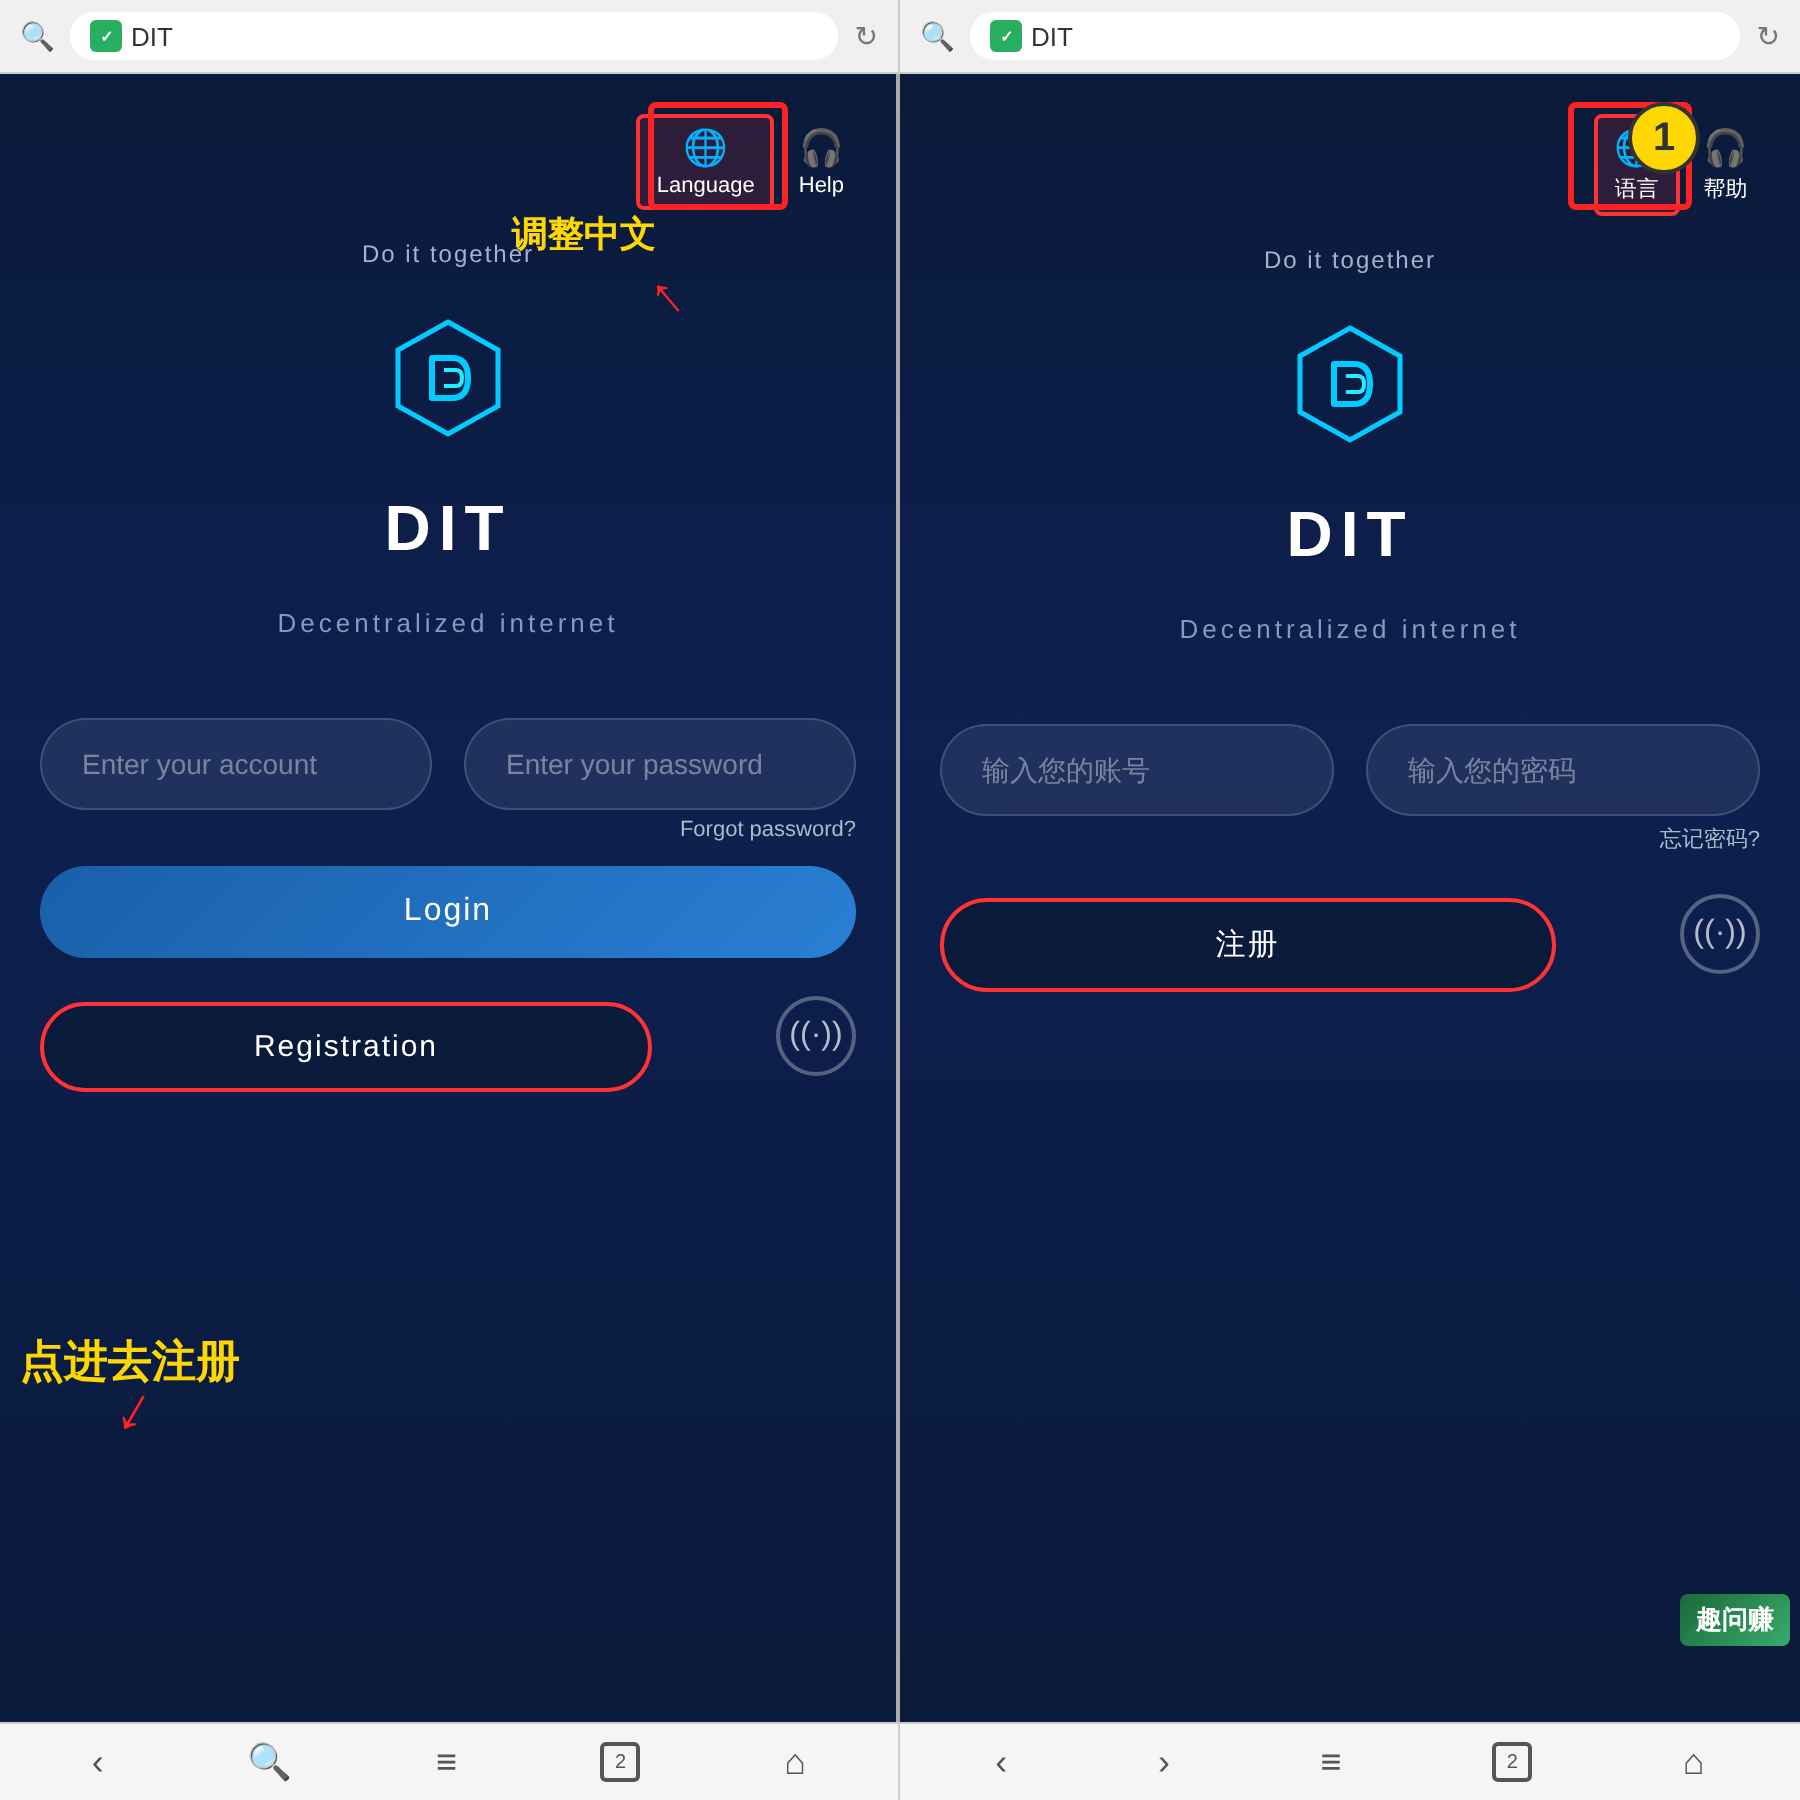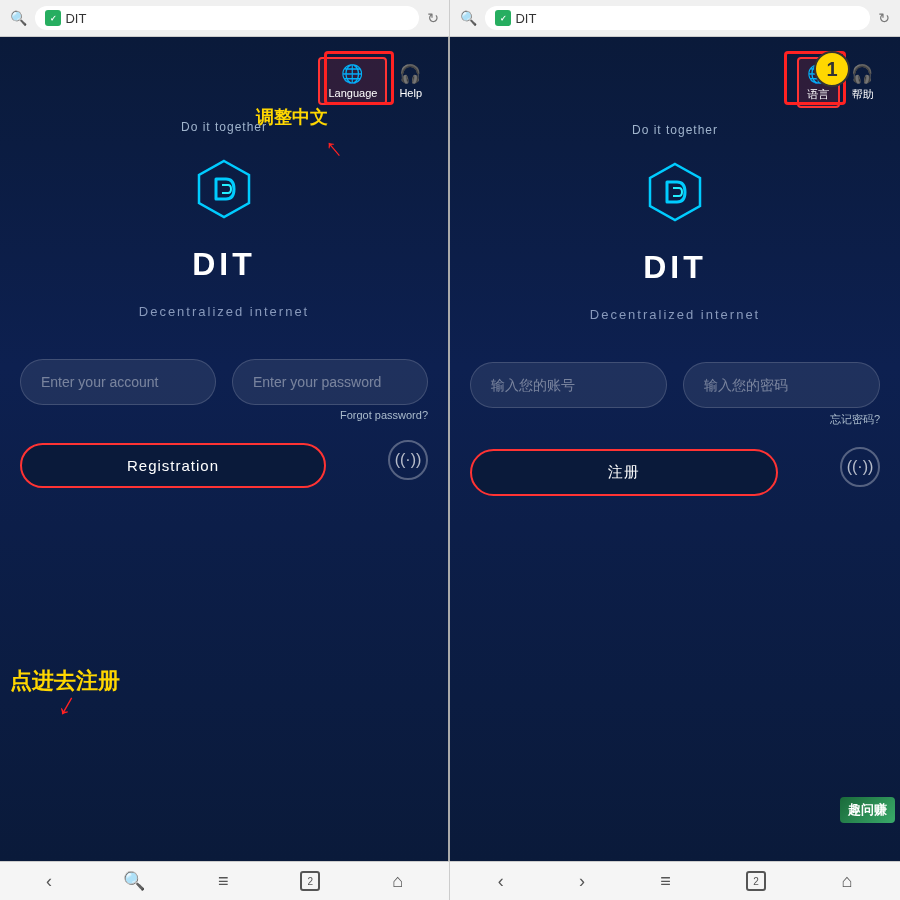--- a/index.html
+++ b/index.html
@@ -358,20 +358,21 @@
     </div>
 
     <div class="forgot-row">
       <span class="forgot-link">Forgot password?</span>
     </div>
 
     <div style="position:absolute; bottom:165px; left:10px; z-index:5;">
       <span style="color:#FFD700; font-size:22px; font-weight:bold; font-family:'Microsoft YaHei',sans-serif;">点进去注册</span>
     </div>
 
+    <button class="login-btn">Login</button>
 
     <div style="position:absolute; bottom:138px; left:60px; z-index:5; color:#ff2222; font-size:32px; transform:rotate(30deg);">↓</div>
 
     <div style="position:relative; width:100%; display:flex; justify-content:center; align-items:center; margin-top:10px;">
       <button class="reg-btn" style="border-color:#ff3333; margin-left:0; width:75%;">Registration</button>
       <div class="wifi-btn" style="margin-left:auto;">
         <span>((·))</span>
       </div>
     </div>
 

